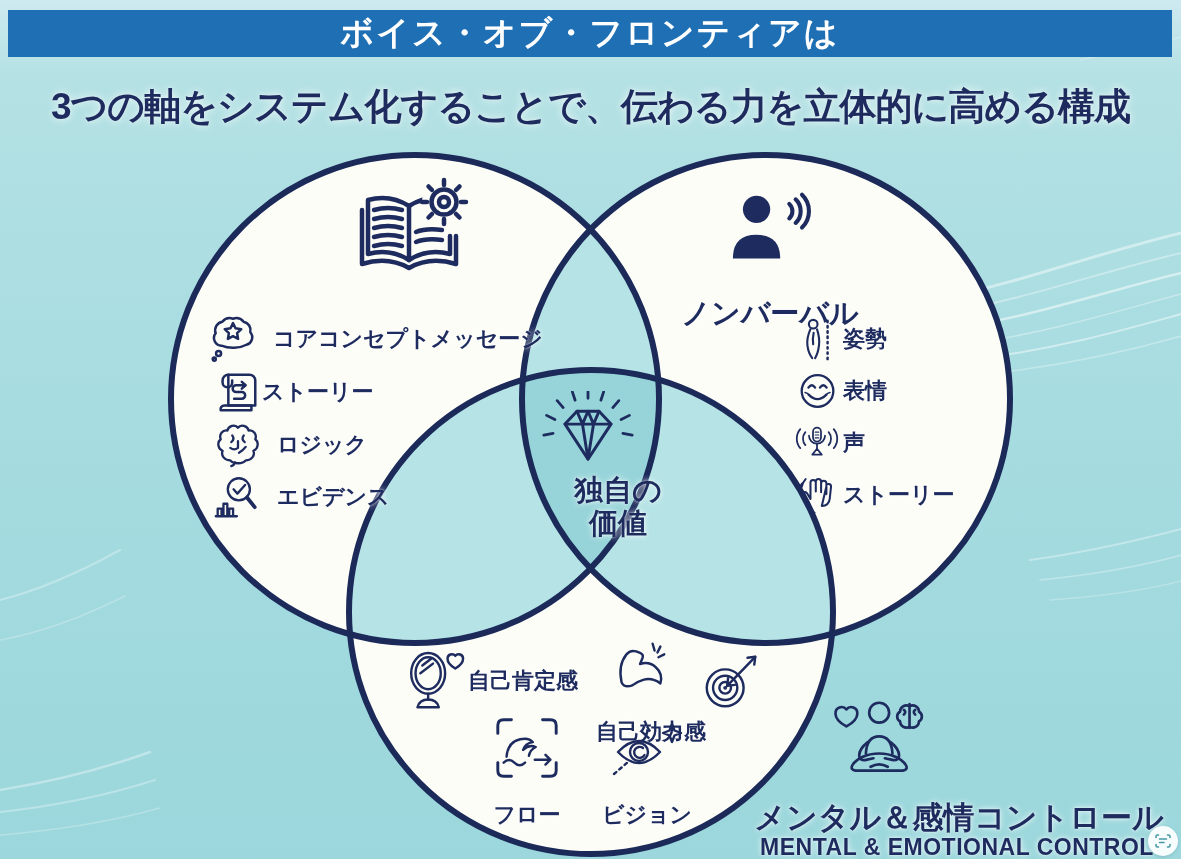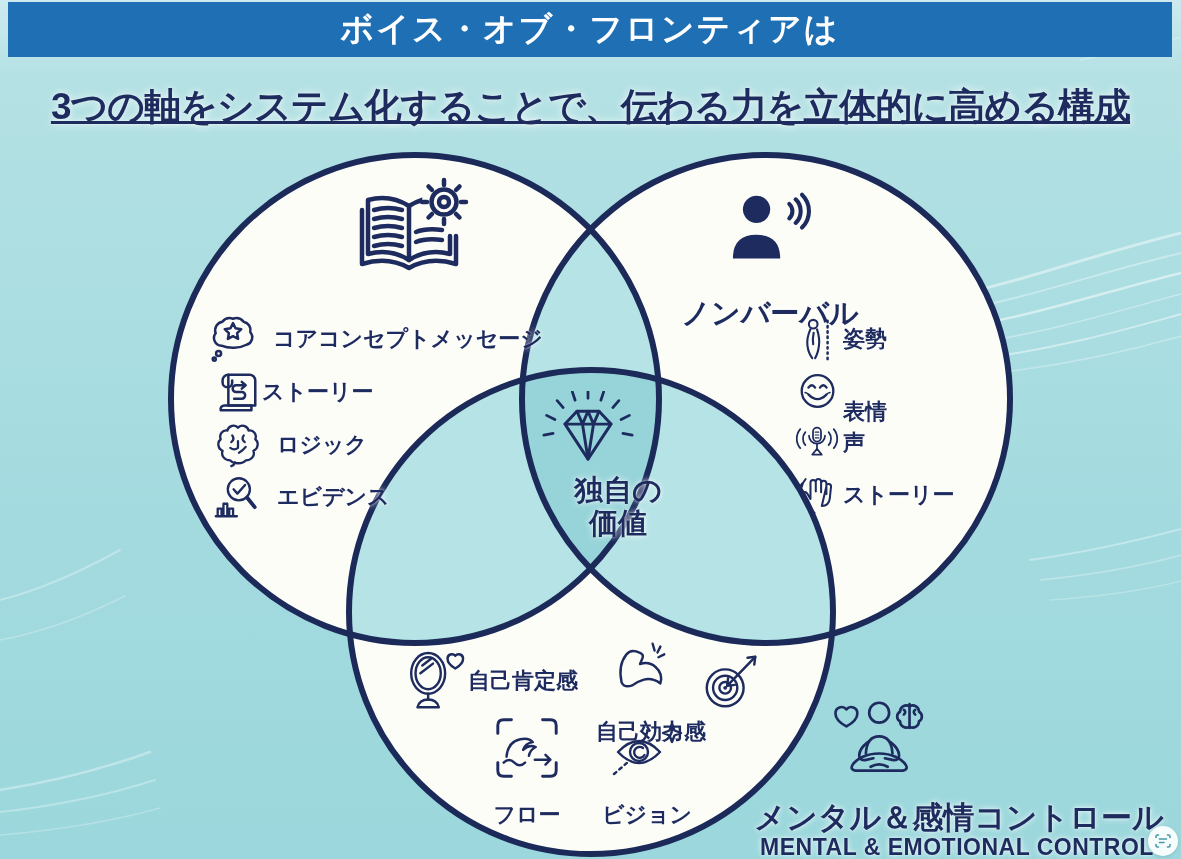--- a/index.html
+++ b/index.html
@@ -3,29 +3,28 @@
 <meta charset="utf-8">
 <style>
   html,body{margin:0;padding:0;background:#e8f4f6;}
   .stage{
     position:relative;width:1181px;height:859px;overflow:hidden;
     background:linear-gradient(180deg,#cdeaf0 0%,#b4e1e4 9%,#a9dde1 40%,#a0d9de 75%,#9bd7dc 100%);
     font-family:"Liberation Sans","DejaVu Sans",sans-serif;
   }
   .abs{position:absolute;}
   .banner{
-    position:absolute;left:8px;top:2px;width:1164px;height:55px;
+    position:absolute;left:8px;top:10px;width:1164px;height:47px;
     background:#1e6fb4;display:flex;align-items:center;justify-content:center;
   }
   .banner span{color:#ffffff;font-size:33px;font-weight:bold;letter-spacing:2px;}
   .subtitle{
     position:absolute;left:0;top:82px;width:100%;text-align:center;
     color:#1d2b5e;font-size:37px;font-weight:bold;letter-spacing:-1px;
     text-shadow:0 0 8px rgba(255,255,255,.85),0 0 2px rgba(255,255,255,.6);
-    text-decoration:underline;
   }
   .lbl{
     position:absolute;color:#1d2b5e;font-weight:bold;white-space:nowrap;
     transform:translateY(-50%);font-size:22px;
     text-shadow:0 0 6px rgba(255,255,255,.9),0 0 2px rgba(255,255,255,.7);
   }
   .ctr{transform:translate(-50%,-50%);text-align:center;}
   .big-title{font-size:31px;letter-spacing:1px;}
   .nv-title{font-size:29px;}
   .core-line{font-size:29px;margin-left:30px;}
@@ -178,21 +177,21 @@
   <div class="lbl" style="left:843px;top:339px;">姿勢</div>
 
   <svg class="abs icon" viewBox="0 0 48 48" style="left:795px;top:368px;width:46px;height:46px;">
     <g stroke-width="2.4">
       <circle cx="23.5" cy="24" r="16.5"></circle>
       <path d="M14,20.5 q3.5,-5 7,0 M26,20.5 q3.5,-5 7,0"></path>
       <path d="M14,27.5 q9.5,10 19,0"></path>
       <path d="M10.5,25.5 l2.5,1 M36.5,25.5 l-2.5,1" stroke-width="1.6"></path>
     </g>
   </svg>
-  <div class="lbl" style="left:843px;top:391px;margin-top:21px;">表情</div>
+  <div class="lbl" style="left:843px;top:391px;">表情</div>
 
   <svg class="abs icon" viewBox="0 0 66 52" style="left:793px;top:420px;width:48px;height:46px;">
     <g stroke-width="2.4">
       <rect x="27.5" y="5" width="11" height="19" rx="5.5"></rect>
       <path d="M30.5,11 h5 M30.5,15 h5 M30.5,19 h5" stroke-width="1.7"></path>
       <path d="M22,16 a11,11 0 0,0 22,0"></path>
       <path d="M33,28 v6"></path>
       <path d="M33,34 l-6.5,8 h13 z"></path>
       <path d="M17,11 a14,14 0 0,0 0,18 M10,7 a20,20 0 0,0 0,26"></path>
       <path d="M49,11 a14,14 0 0,1 0,18 M56,7 a20,20 0 0,1 0,26"></path>

